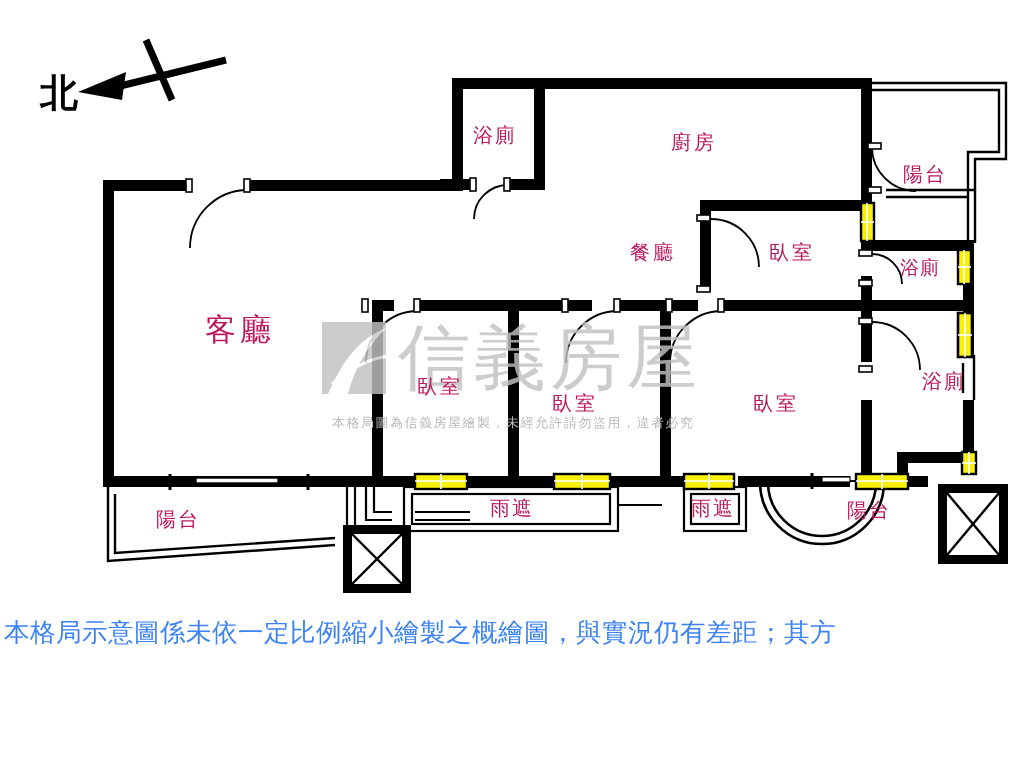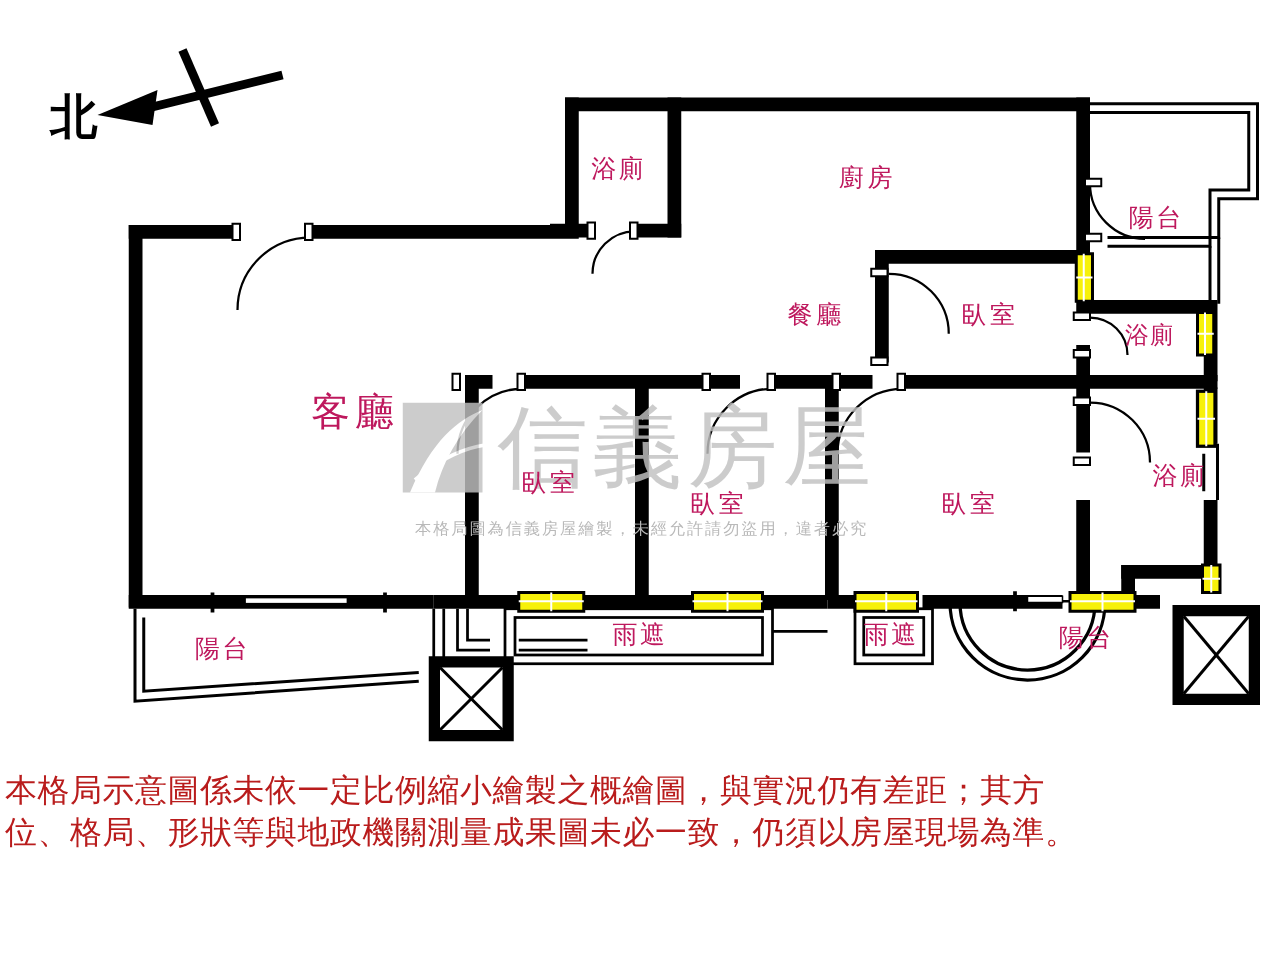--- a/index.html
+++ b/index.html
@@ -13,21 +13,21 @@
   #plan{position:absolute;left:0;top:0;width:1024px;height:612px;}
   svg.layer{position:absolute;left:0;top:0;width:1024px;height:612px;}
   .roomlabel{
     position:absolute;
     font-family:Liberation Mono, monospace;
     color:#be185d;white-space:nowrap;
     transform:translate(-50%,-50%);
     letter-spacing:1px;
     font-weight:400;
   }
-  .rl-big{font-size:31px;letter-spacing:4px;margin-left:44px;}
+  .rl-big{font-size:31px;letter-spacing:4px;}
   .rl-mid{font-size:20px;letter-spacing:3px;}
   .rl-sm{font-size:20px;letter-spacing:2px;}
   .rl-xs{font-size:19px;letter-spacing:1px;}
   .northlabel{
     position:absolute;left:40px;top:68px;
     font-size:38px;font-weight:bold;color:#000;
     font-family:"Liberation Serif","DejaVu Serif",serif;
   }
   #watermark{
     position:absolute;left:322px;top:322px;
@@ -35,21 +35,21 @@
     opacity:.82;
   }
   #wm-text{
     position:absolute;left:332px;top:414px;
     font-size:13px;color:#b9b9b9;letter-spacing:1.5px;
     font-family:"Liberation Serif","DejaVu Serif",serif;
     white-space:nowrap;
   }
   #disclaimer{
     position:absolute;left:4px;top:616px;width:1016px;
-    font-size:25.5px;line-height:1.30;color:#b91c1c;
+    font-size:25.5px;line-height:1.30;color:#3b82f6;
     font-family:"Liberation Serif","DejaVu Serif",serif;
     letter-spacing:.5px;
   }
   #disclaimer div{white-space:nowrap;}
 </style>
 </head>
 <body>
 
 <div id="stage">
 
@@ -303,16 +303,15 @@
     <div class="roomlabel rl-mid" style="left:575px;top:403px;">臥室</div>
     <div class="roomlabel rl-sm" style="left:178px;top:519px;">陽台</div>
     <div class="roomlabel rl-sm" style="left:925px;top:174px;">陽台</div>
     <div class="roomlabel rl-sm" style="left:869px;top:510px;">陽台</div>
     <div class="roomlabel rl-sm" style="left:512px;top:508px;">雨遮</div>
     <div class="roomlabel rl-sm" style="left:713px;top:508px;">雨遮</div>
   </div>
 
   <div id="disclaimer">
     <div>本格局示意圖係未依一定比例縮小繪製之概繪圖，與實況仍有差距；其方</div>
-    <div>位、格局、形狀等與地政機關測量成果圖未必一致，仍須以房屋現場為準。</div>
   </div>
 
 </div>
 
 </body></html>

